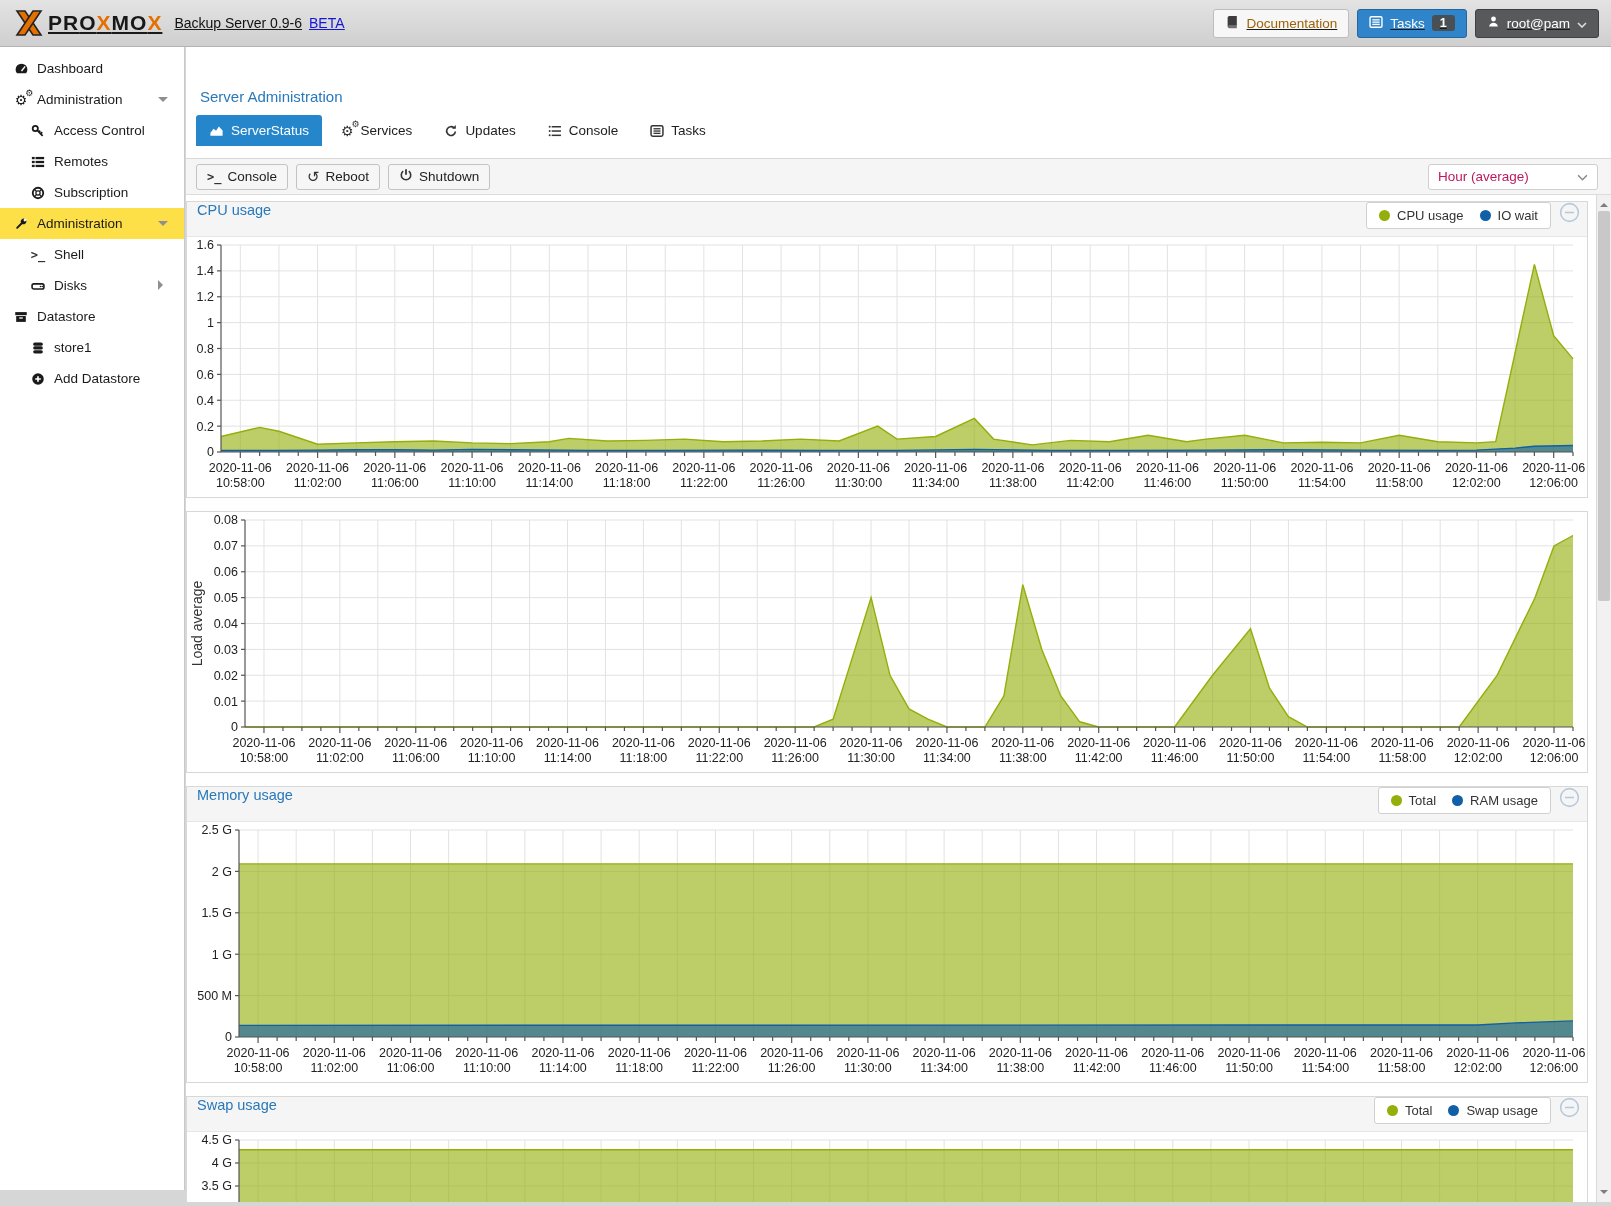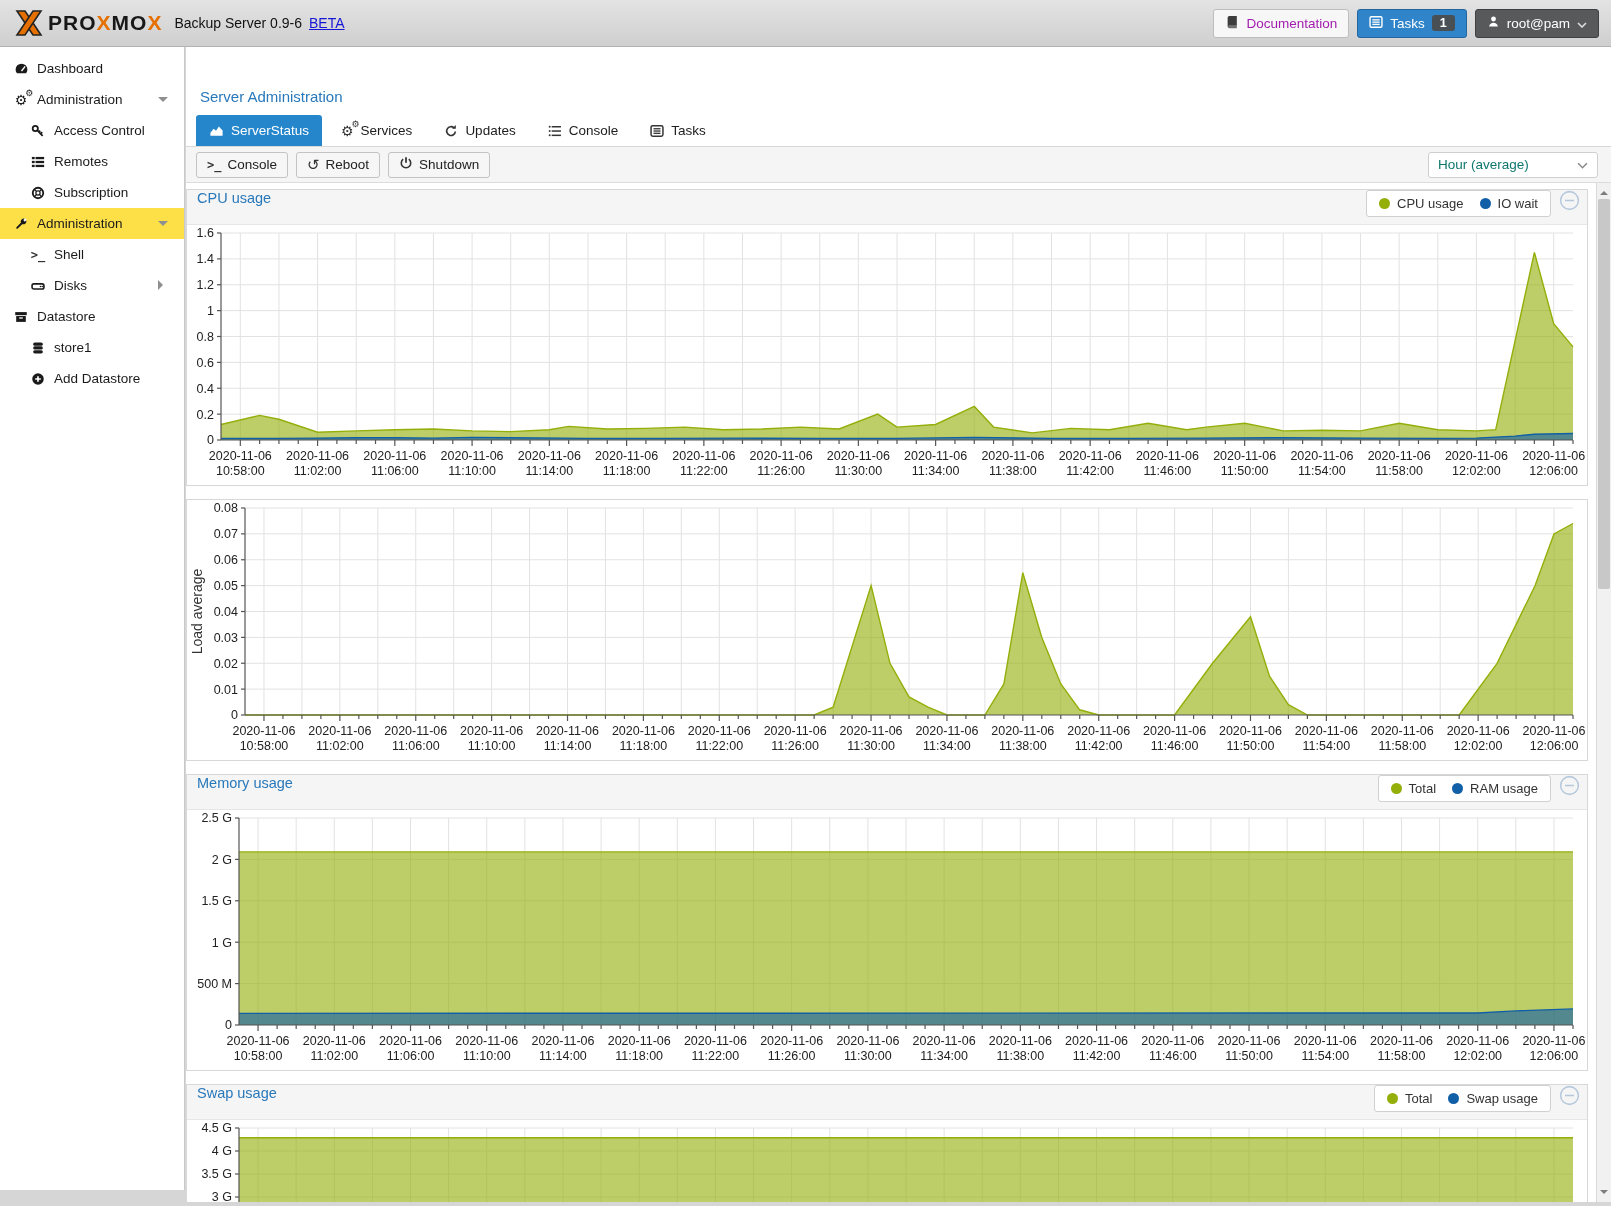--- a/index.html
+++ b/index.html
@@ -1,62 +1,62 @@
 <!DOCTYPE html>
 <html><head>
 <meta charset="utf-8">
 <style>
   * { box-sizing: border-box; margin:0; padding:0; }
   html,body { width:1611px; height:1206px; overflow:hidden; }
   body { font-family:"Liberation Sans", sans-serif; background:#d6d6d6; font-size:13.5px; color:#1a1a1a; }
 
   
   .tophdr { height:47px; background:linear-gradient(#e3e3e3,#cfcfcf); border-bottom:1px solid #b3b3b3;
-            display:flex; align-items:center; padding:0 12px; }
+            display:flex; align-items:center; padding:0 12px;text-decoration:underline; }
   .brand { display:flex; align-items:center; }
   .wordmark { font-weight:bold; font-size:21px; letter-spacing:1px; color:#181818; margin-left:4px; }
   .wordmark .ox { color:#e57000; }
   .product { margin-left:12px; font-size:14px; color:#111; }
   .beta { margin-left:7px; font-size:14px; color:#1616d6; text-decoration:underline; cursor:pointer; font-weight:normal; }
   .hdr-right { margin-left:auto; display:flex; align-items:center; gap:8px; }
   .hbtn { height:29px; display:flex; align-items:center; gap:7px; padding:0 11px; border-radius:3px;
           font-size:13.5px; cursor:pointer; }
-  .hbtn.light { background:#f7f7f7; border:1px solid #bdbdbd; color:#a21caf; }
+  .hbtn.light { background:#f7f7f7; border:1px solid #bdbdbd; color:#a16207; }
   .hbtn.blue  { background:#3085ca; border:1px solid #24659c; color:#fff; }
   .hbtn.dark  { background:#57595b; border:1px solid #3e4042; color:#fff; }
   .badge { background:#484f55; color:#fff; border-radius:3px; padding:1px 8px; font-size:12.5px; font-weight:bold; }
 
   
   .app { display:flex; height:1010px; background:#d6d6d6; }
   .sidebar { width:185px; background:#fff; border-right:1px solid #c9c9c9; height:1143px; padding-top:6px; }
   .sb-item { height:31px; display:flex; align-items:center; padding-left:12px; position:relative; cursor:pointer; }
   .sb-item.l1 { padding-left:29px; }
   .sb-item.selected { background:#fde047; }
   .sb-item .icn { width:18px; height:16px; margin-right:7px; display:inline-flex; align-items:center; justify-content:center; color:#1a1a1a; }
   .caret-down { position:absolute; right:16px; top:13px; width:0; height:0;
                 border:5px solid transparent; border-top-color:#8f8f8f; }
   .caret-right { position:absolute; right:16px; top:10px; width:0; height:0;
                  border:5px solid transparent; border-left-color:#8f8f8f; }
 
   .main { margin-left:1px; width:1425px; height:1155px; background:#fff; display:flex; flex-direction:column; overflow:hidden; }
   .page-title { padding:9px 14px 7px 14px; color:#2878ba; font-size:15px;margin-top:32px; }
-  .tabbar { display:flex; gap:6px; padding:3px 10px 0 10px; border-bottom:1px solid #d8d8d8; }
+  .tabbar { display:flex; gap:6px; padding:3px 10px 12px 10px; border-bottom:1px solid #d8d8d8; }
   .tab { height:31px; display:flex; align-items:center; gap:7px; padding:0 13px; border-radius:3px 3px 0 0;
          font-size:13.5px; color:#202020; cursor:pointer; }
   .tab .icn { display:inline-flex; color:#333; }
   .tab.active { background:#2586cb; color:#fff; }
   .tab.active .icn { color:#fff; }
 
   .toolbar { height:36px; background:#f5f5f5; border-bottom:1px solid #dcdcdc; display:flex; align-items:center;
              padding:0 13px 0 10px; gap:8px; }
   .tbtn { height:26px; display:flex; align-items:center; gap:6px; padding:0 10px; background:#f6f6f6;
           border:1px solid #c3c3c3; border-radius:3px; font-size:13.5px; color:#222; cursor:pointer; }
   .term { font-family:"DejaVu Sans Mono", monospace; font-size:12px; font-weight:bold; color:#333; }
   .combo { margin-left:auto; width:170px; height:26px; background:#fff; border:1px solid #cfcfcf; border-radius:3px;
-           display:flex; align-items:center; padding:0 9px; font-size:13.5px; color:#0f766e; cursor:pointer; }
+           display:flex; align-items:center; padding:0 9px; font-size:13.5px; color:#be185d; cursor:pointer; }
   .combo .chev { margin-left:auto; color:#8a8a8a; }
 
   .scrollwrap { flex:1; display:flex; overflow:hidden; }
   .panels { width:1410px; overflow:hidden; padding-top:6px; }
   .panel { border:1px solid #d8d8d8; margin:0 8px 13px 0; background:#fff; overflow:hidden; }
   .panel-h { height:35px; background:#f5f5f5; border-bottom:1px solid #e6e6e6; display:flex; 
              padding:0 7px 0 10px; }
   .panel-title { color:#2878ba; font-size:14.5px; }
   .legend { margin-left:auto; display:flex; align-items:center; gap:16px; background:#fff; border:1px solid #d0d0d0;
             border-radius:3px; height:27px; padding:0 12px; font-size:13px; color:#333; }

